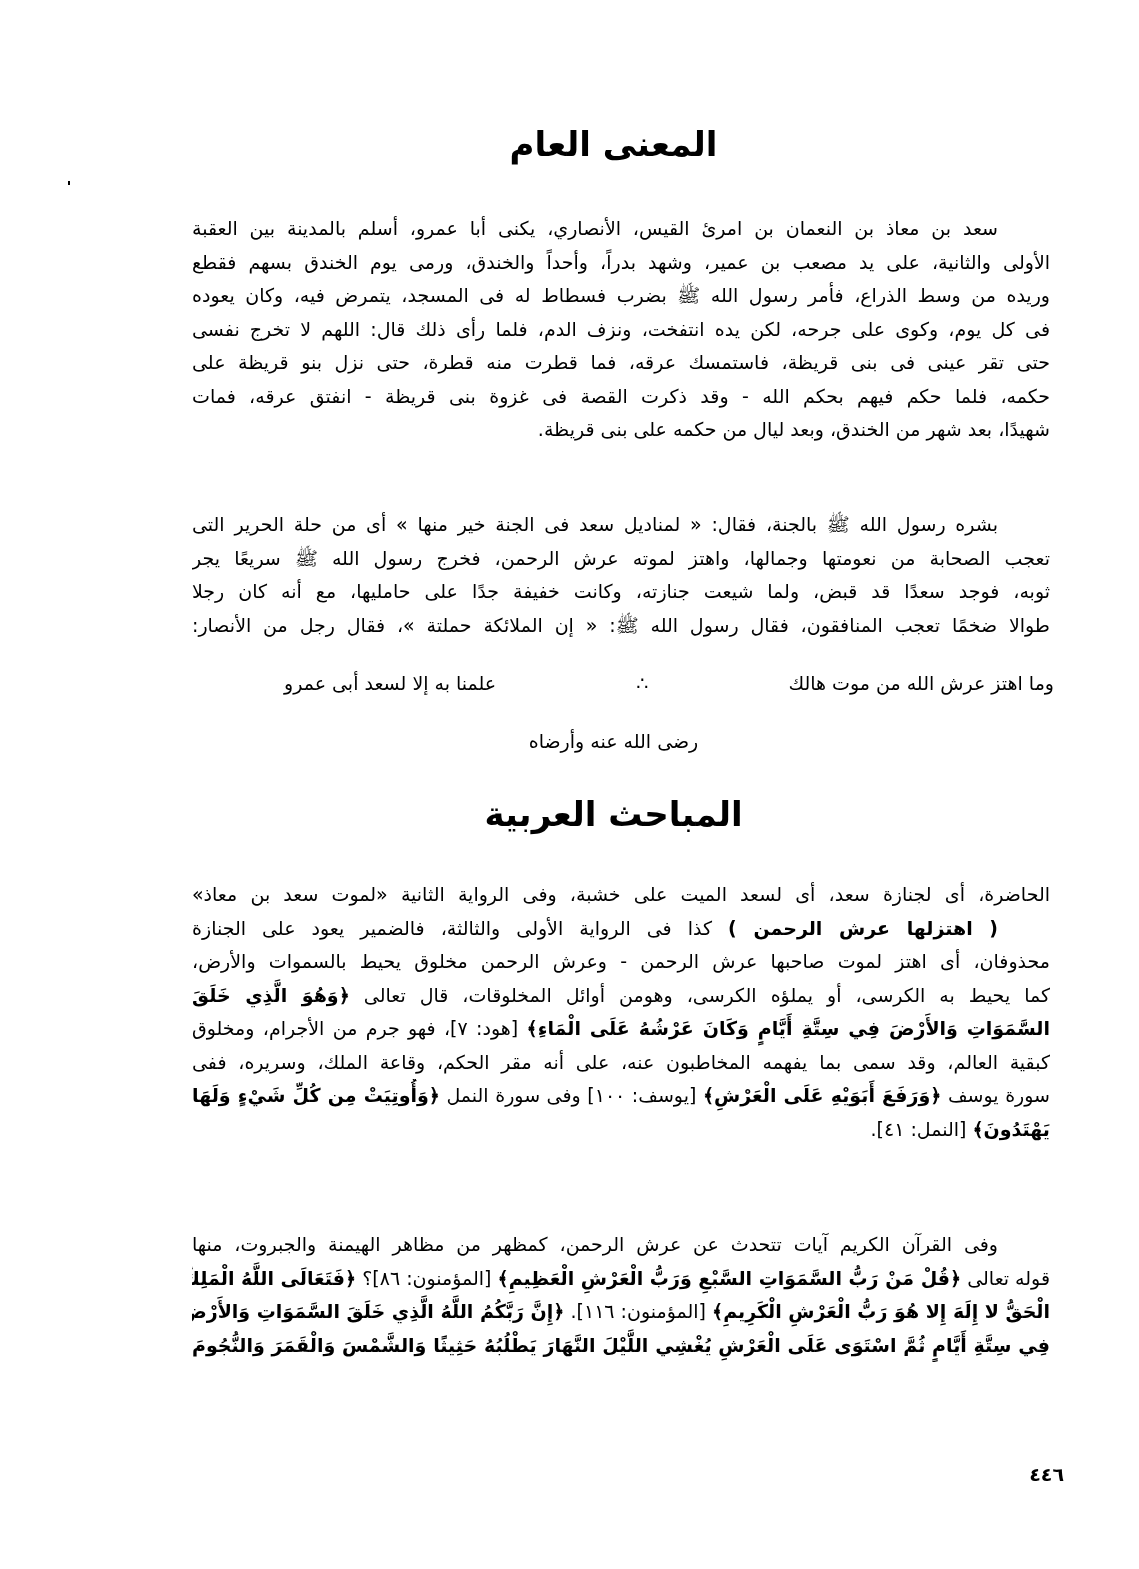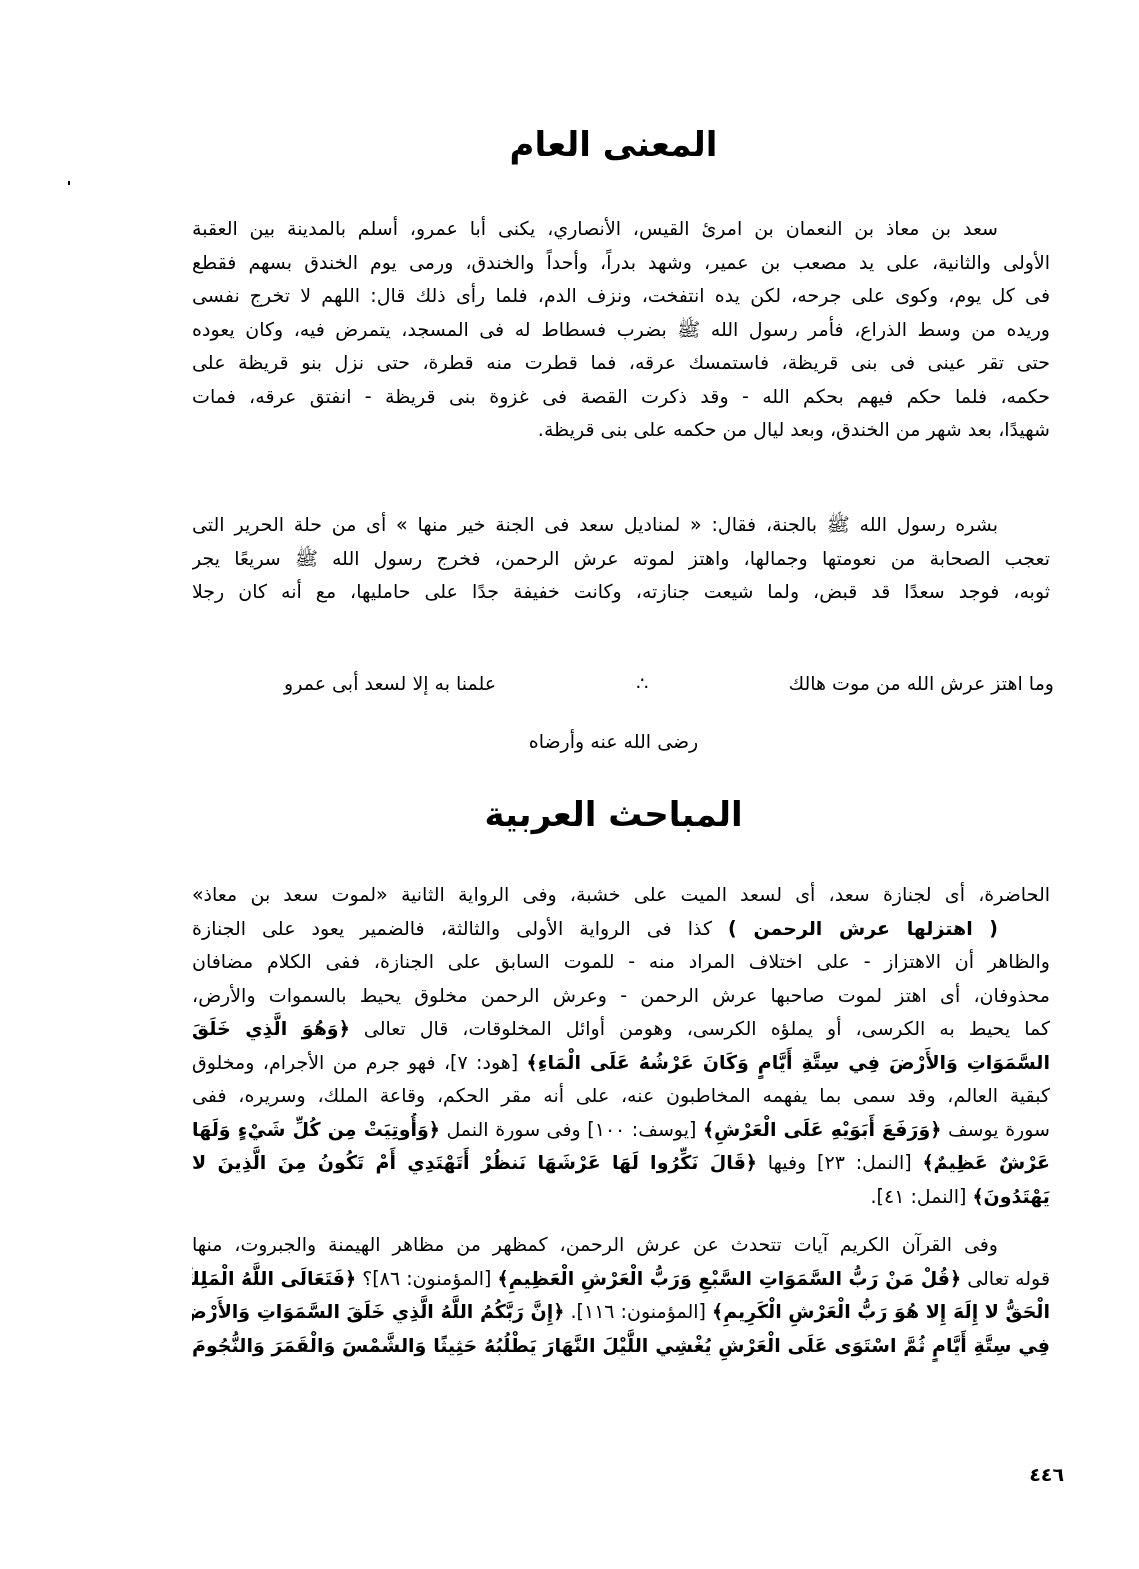--- a/index.html
+++ b/index.html
@@ -52,53 +52,52 @@
 <body>
 
 <div class="page">
   <div class="speck"></div>
 
   <div class="heading h1">المعنى العام</div>
 
   <div class="block p1">
     <span class="line first">سعد بن معاذ بن النعمان بن امرئ القيس، الأنصاري، يكنى أبا عمرو، أسلم بالمدينة بين العقبة</span>
     <span class="line">الأولى والثانية، على يد مصعب بن عمير، وشهد بدراً، وأحداً والخندق، ورمى يوم الخندق بسهم فقطع</span>
+    <span class="line">وريده من وسط الذراع، فأمر رسول الله ﷺ بضرب فسطاط له فى المسجد، يتمرض فيه، وكان يعوده</span>
     <span class="line">فى كل يوم، وكوى على جرحه، لكن يده انتفخت، ونزف الدم، فلما رأى ذلك قال: اللهم لا تخرج نفسى</span>
-    <span class="line">وريده من وسط الذراع، فأمر رسول الله ﷺ بضرب فسطاط له فى المسجد، يتمرض فيه، وكان يعوده</span>
     <span class="line">حتى تقر عينى فى بنى قريظة، فاستمسك عرقه، فما قطرت منه قطرة، حتى نزل بنو قريظة على</span>
     <span class="line">حكمه، فلما حكم فيهم بحكم الله - وقد ذكرت القصة فى غزوة بنى قريظة - انفتق عرقه، فمات</span>
     <span class="line last">شهيدًا، بعد شهر من الخندق، وبعد ليال من حكمه على بنى قريظة.</span>
   </div>
 
   <div class="block p2">
     <span class="line first">بشره رسول الله ﷺ بالجنة، فقال: « لمناديل سعد فى الجنة خير منها » أى من حلة الحرير التى</span>
     <span class="line">تعجب الصحابة من نعومتها وجمالها، واهتز لموته عرش الرحمن، فخرج رسول الله ﷺ سريعًا يجر</span>
     <span class="line">ثوبه، فوجد سعدًا قد قبض، ولما شيعت جنازته، وكانت خفيفة جدًا على حامليها، مع أنه كان رجلا</span>
+    <span class="line">طوالا ضخمًا تعجب المنافقون، فقال رسول الله ﷺ: « إن الملائكة حملتة »، فقال رجل من الأنصار:</span>
   </div>
 
   <div class="verse">
     <span class="half1">وما اهتز عرش الله من موت هالك</span>
     <span class="sep">∴</span>
     <span class="half2">علمنا به إلا لسعد أبى عمرو</span>
   </div>
 
   <div class="dua">رضى الله عنه وأرضاه</div>
 
   <div class="heading h2">المباحث العربية</div>
 
   <div class="block p3">
     <span class="line">الحاضرة، أى لجنازة سعد، أى لسعد الميت على خشبة، وفى الرواية الثانية «لموت سعد بن معاذ»</span>
     <span class="line first"><span class="b">( اهتزلها عرش الرحمن )</span><span> كذا فى الرواية الأولى والثالثة، فالضمير يعود على الجنازة</span></span>
-    <span class="line">والظاهر أن الاهتزاز - على اختلاف المراد منه - للموت السابق على الجنازة، ففى الكلام مضافان</span>
     <span class="line">محذوفان، أى اهتز لموت صاحبها عرش الرحمن - وعرش الرحمن مخلوق يحيط بالسموات والأرض،</span>
     <span class="line"><span>كما يحيط به الكرسى، أو يملؤه الكرسى، وهومن أوائل المخلوقات، قال تعالى </span><span class="q">﴿وَهُوَ الَّذِي خَلَقَ</span></span>
     <span class="line"><span class="q">السَّمَوَاتِ وَالأَرْضَ فِي سِتَّةِ أَيَّامٍ وَكَانَ عَرْشُهُ عَلَى الْمَاءِ﴾</span><span> [هود: ٧]، فهو جرم من الأجرام، ومخلوق</span></span>
     <span class="line">كبقية العالم، وقد سمى بما يفهمه المخاطبون عنه، على أنه مقر الحكم، وقاعة الملك، وسريره، ففى</span>
     <span class="line"><span>سورة يوسف </span><span class="q">﴿وَرَفَعَ أَبَوَيْهِ عَلَى الْعَرْشِ﴾</span><span> [يوسف: ١٠٠] وفى سورة النمل </span><span class="q">﴿وَأُوتِيَتْ مِن كُلِّ شَيْءٍ وَلَهَا</span></span>
-    <span class="line"><span class="q">عَرْشٌ عَظِيمٌ﴾</span><span> [النمل: ٢٣] وفيها </span><span class="q">﴿قَالَ نَكِّرُوا لَهَا عَرْشَهَا نَنظُرْ أَتَهْتَدِي أَمْ تَكُونُ مِنَ الَّذِينَ لا</span></span>
     <span class="line last"><span class="q">يَهْتَدُونَ﴾</span><span> [النمل: ٤١].</span></span>
   </div>
 
   <div class="block p4">
     <span class="line first">وفى القرآن الكريم آيات تتحدث عن عرش الرحمن، كمظهر من مظاهر الهيمنة والجبروت، منها</span>
     <span class="line"><span>قوله تعالى </span><span class="q">﴿قُلْ مَنْ رَبُّ السَّمَوَاتِ السَّبْعِ وَرَبُّ الْعَرْشِ الْعَظِيمِ﴾</span><span> [المؤمنون: ٨٦]؟ </span><span class="q">﴿فَتَعَالَى اللَّهُ الْمَلِكُ</span></span>
     <span class="line"><span class="q">الْحَقُّ لا إِلَهَ إِلا هُوَ رَبُّ الْعَرْشِ الْكَرِيمِ﴾</span><span> [المؤمنون: ١١٦]. </span><span class="q">﴿إِنَّ رَبَّكُمُ اللَّهُ الَّذِي خَلَقَ السَّمَوَاتِ وَالأَرْضَ</span></span>
     <span class="line"><span class="q">فِي سِتَّةِ أَيَّامٍ ثُمَّ اسْتَوَى عَلَى الْعَرْشِ يُغْشِي اللَّيْلَ النَّهَارَ يَطْلُبُهُ حَثِيثًا وَالشَّمْسَ وَالْقَمَرَ وَالنُّجُومَ</span></span>
   </div>
 

